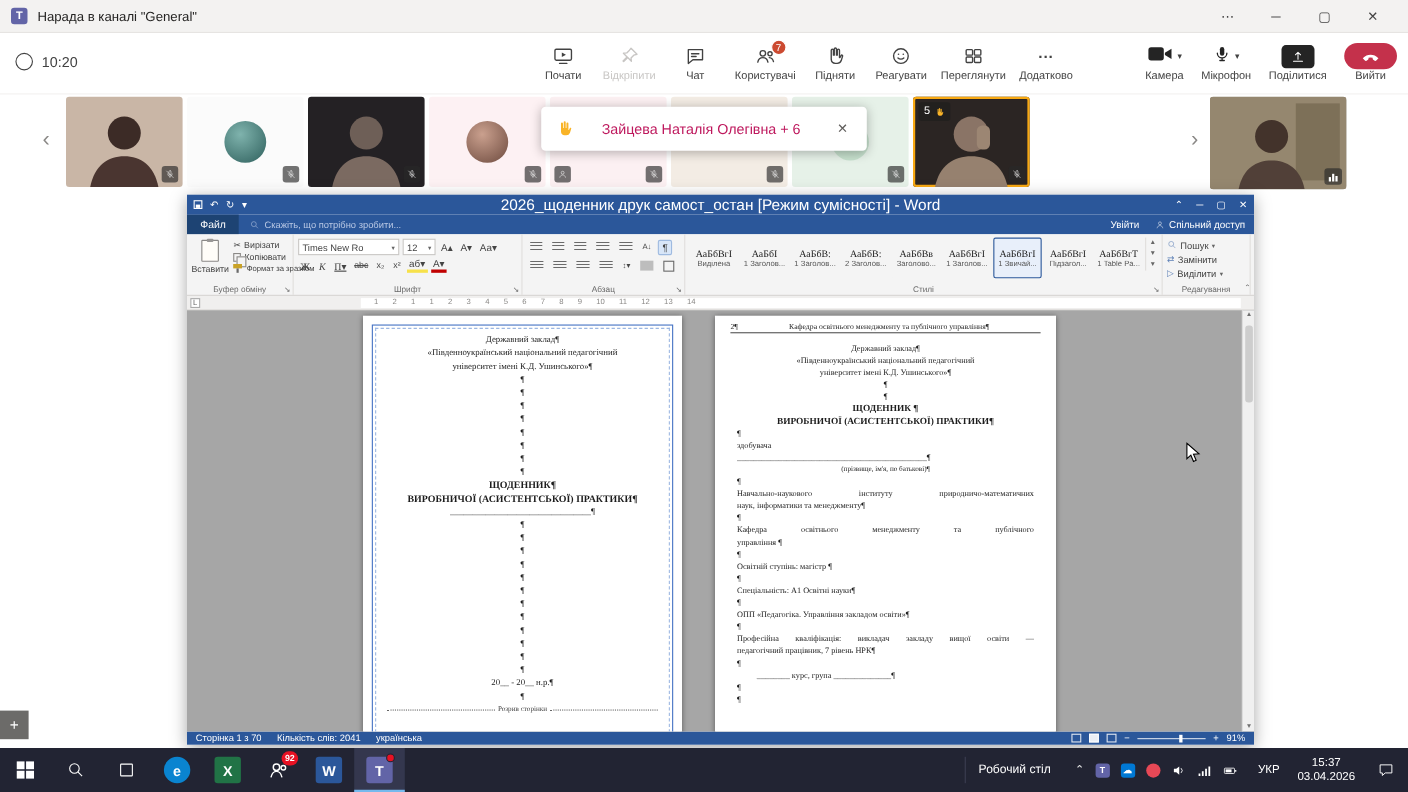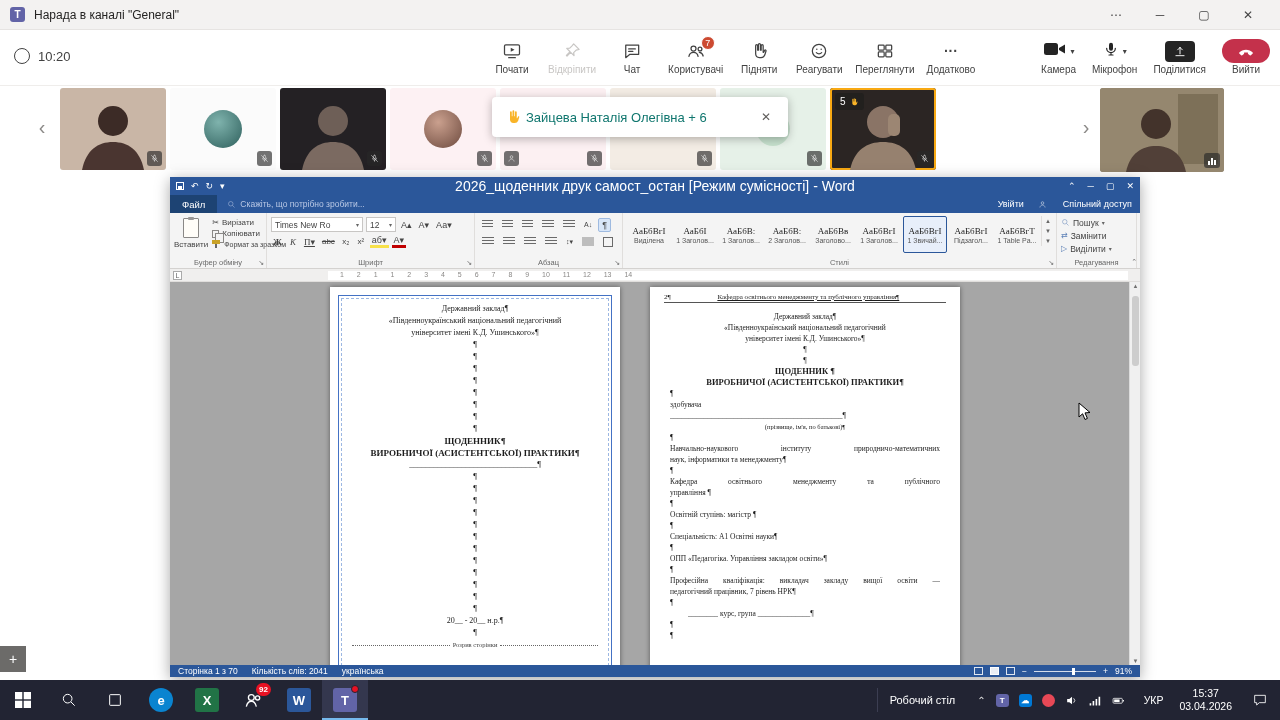--- a/index.html
+++ b/index.html
@@ -47,40 +47,40 @@
   .init-circle{position:absolute;left:50%;top:50%;transform:translate(-50%,-50%);width:34px;height:34px;border-radius:50%;display:flex;align-items:center;justify-content:center;font-size:12px;font-weight:bold}
   .ava-circle{position:absolute;left:50%;top:50%;transform:translate(-50%,-50%);width:38px;height:38px;border-radius:50%}
   .tile.active{outline:2.5px solid #f8a913;outline-offset:-2px}
   .hand-badge{position:absolute;left:5px;top:5px;height:17px;background:rgba(32,31,30,.78);border-radius:3px;color:#fff;font-size:10px;display:flex;align-items:center;gap:3px;padding:0 5px}
   .tile-far{position:absolute;left:1100px;top:2px;width:124px;height:84px}
   .audio-chip{position:absolute;right:4px;bottom:4px;width:16px;height:15px;border-radius:3px;background:rgba(40,40,40,.65);display:flex;align-items:flex-end;justify-content:center;gap:1px;padding-bottom:3px}
   .audio-chip i{display:block;width:2px;background:#fff}
 
   
   .toast{position:absolute;left:492px;top:97px;width:296px;height:40px;background:#fff;border-radius:4px;box-shadow:0 2px 10px rgba(0,0,0,.28);display:flex;align-items:center;padding:0 12px;z-index:20}
-  .toast-text{font-size:13px;color:#0f766e;margin-left:4px}
+  .toast-text{font-size:13px;color:#be185d;margin-left:25px}
   .toast-close{margin-left:auto;font-size:12px;color:#605e5c;width:20px;text-align:center}
 
   
   .word{position:absolute;left:170px;top:177px;width:970px;height:500px;background:#fff;box-shadow:0 3px 14px rgba(0,0,0,.35);display:flex;flex-direction:column;font-family:"Liberation Sans",sans-serif}
   .w-titlebar{height:18px;background:#2b579a;color:#fff;display:flex;align-items:center;font-size:9px;position:relative;padding:0 6px}
   .qat{display:flex;gap:7px;align-items:center}
   .qat .qi{font-size:9px;color:#fff}
   .save-g{width:8px;height:8px;border:1px solid #fff;position:relative}
   .save-g::after{content:"";position:absolute;left:1px;top:3px;width:4px;height:3px;background:#fff}
   .w-title{position:absolute;left:50%;transform:translateX(-50%);white-space:nowrap;font-size:14px}
   .w-winctl{margin-left:auto;display:flex;gap:12px;font-size:9px}
   .w-tabs{height:18px;background:#2b579a;display:flex;align-items:stretch;font-size:9.5px;color:#fff}
   .file-tab{background:#1d4373;padding:0 12px;display:flex;align-items:center}
   .w-tab{padding:0 9px;display:flex;align-items:center}
   .w-tab.selected{background:#f4f4f4;color:#2b579a}
   .tellme{display:flex;align-items:center;gap:4px;margin-left:10px;color:#b8c7e4;font-size:8.5px}
   .tellme svg{stroke:#b8c7e4;fill:none;stroke-width:1.3}
   .w-tabs-right{margin-left:auto;display:flex;align-items:center;gap:14px;padding-right:8px;font-size:9px}
-  .w-tabs-right .shr{display:flex;align-items:center;gap:16px}
+  .w-tabs-right .shr{display:flex;align-items:center;gap:4px}
   .w-tabs-right svg{stroke:#fff;fill:none;stroke-width:1.2}
 
   .w-ribbon{height:56px;background:#f4f4f4;border-bottom:1px solid #d4d2d0;display:flex;position:relative;color:#444}
   .rgroup{position:relative;border-right:1px solid #e0dedc;padding:3px 4px 12px 4px}
   .glabel{position:absolute;bottom:1px;left:0;right:0;text-align:center;font-size:7.5px;color:#696969;white-space:nowrap}
   .launcher{position:absolute;bottom:1px;right:2px;font-size:7px;color:#696969}
   .g-clip{width:97px;display:flex;gap:4px}
   .paste-big{display:flex;flex-direction:column;align-items:center;width:36px;font-size:8px;gap:2px;padding-top:2px}
   .clip-ic{width:16px;height:20px;border:1px solid #8a8886;background:#fffdf8;position:relative;border-radius:1px}
   .clip-ic::before{content:"";position:absolute;left:4px;top:-2px;width:6px;height:3px;background:#9a9896;border-radius:1px}
@@ -122,21 +122,21 @@
 
   .w-doc{flex:1;position:relative;background:#a6a6a6;overflow:hidden}
   .page{position:absolute;background:#fff;box-shadow:0 0 5px rgba(0,0,0,.45);font-family:"Liberation Serif",serif;color:#1d1d1d}
   .page-left{left:160px;top:5px;width:290px;height:420px}
   .pb1{position:absolute;inset:8px;border:1px solid #4472c4}
   .pb2{position:absolute;inset:11px;border:1px dashed #9cb7e2}
   .page-left .page-content{position:absolute;inset:16px 22px;font-size:8px;line-height:12px}
   .page-right{left:480px;top:5px;width:310px;height:420px}
   .page-right .page-content{position:absolute;left:20px;right:20px;top:24px;font-size:7.5px;line-height:11px}
   .pg-header{position:absolute;left:14px;right:14px;top:6px;display:flex;font-size:7px;border-bottom:1px solid #555;padding-bottom:1px}
-  .pg-header .hdr-text{flex:1;text-align:center;text-decoration:underline}
+  .pg-header .hdr-text{flex:1;text-align:center;}
   .dl{white-space:nowrap;overflow:hidden}
   .dl.c{text-align:center}
   .dl.b{font-weight:bold;font-size:9px}
   .page-right .dl.b{font-size:8.5px}
   .dl.sm{font-size:6.5px}
   .dl.j{text-align:justify;text-align-last:justify}
   .dl.ind2{padding-left:18px}
   .dl.brk{display:flex;align-items:center;gap:3px;font-size:6.5px;color:#444;overflow:visible}
   .dl.brk::before,.dl.brk::after{content:"";flex:1;border-top:1px dotted #666}
   .vscroll{position:absolute;right:0;top:0;bottom:0;width:11px;background:#f0f0f0;border-left:1px solid #dcdcdc}

